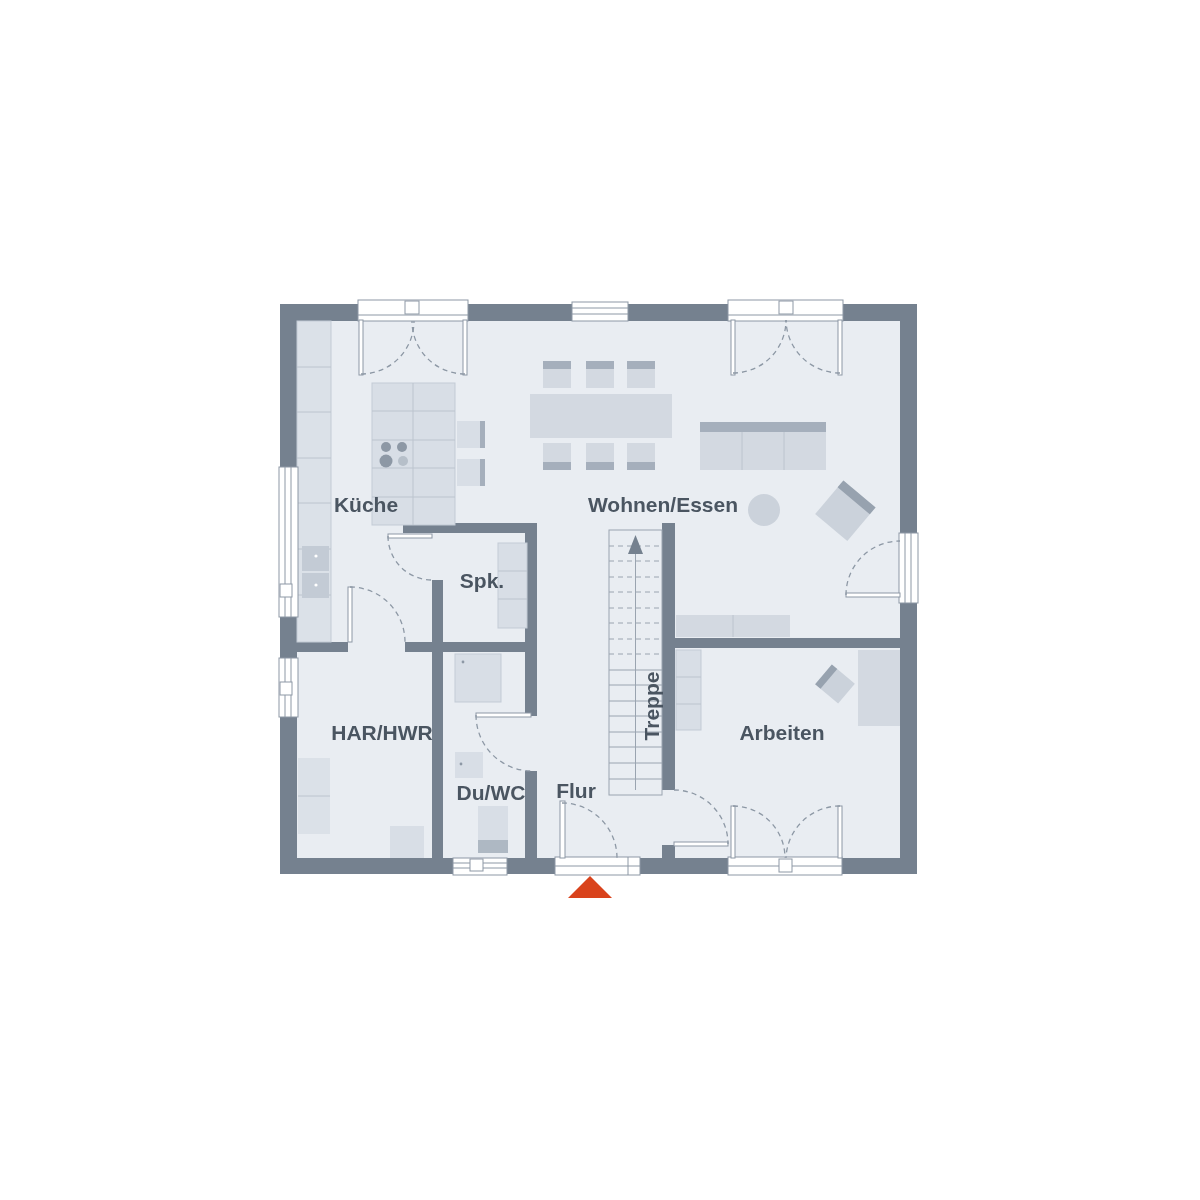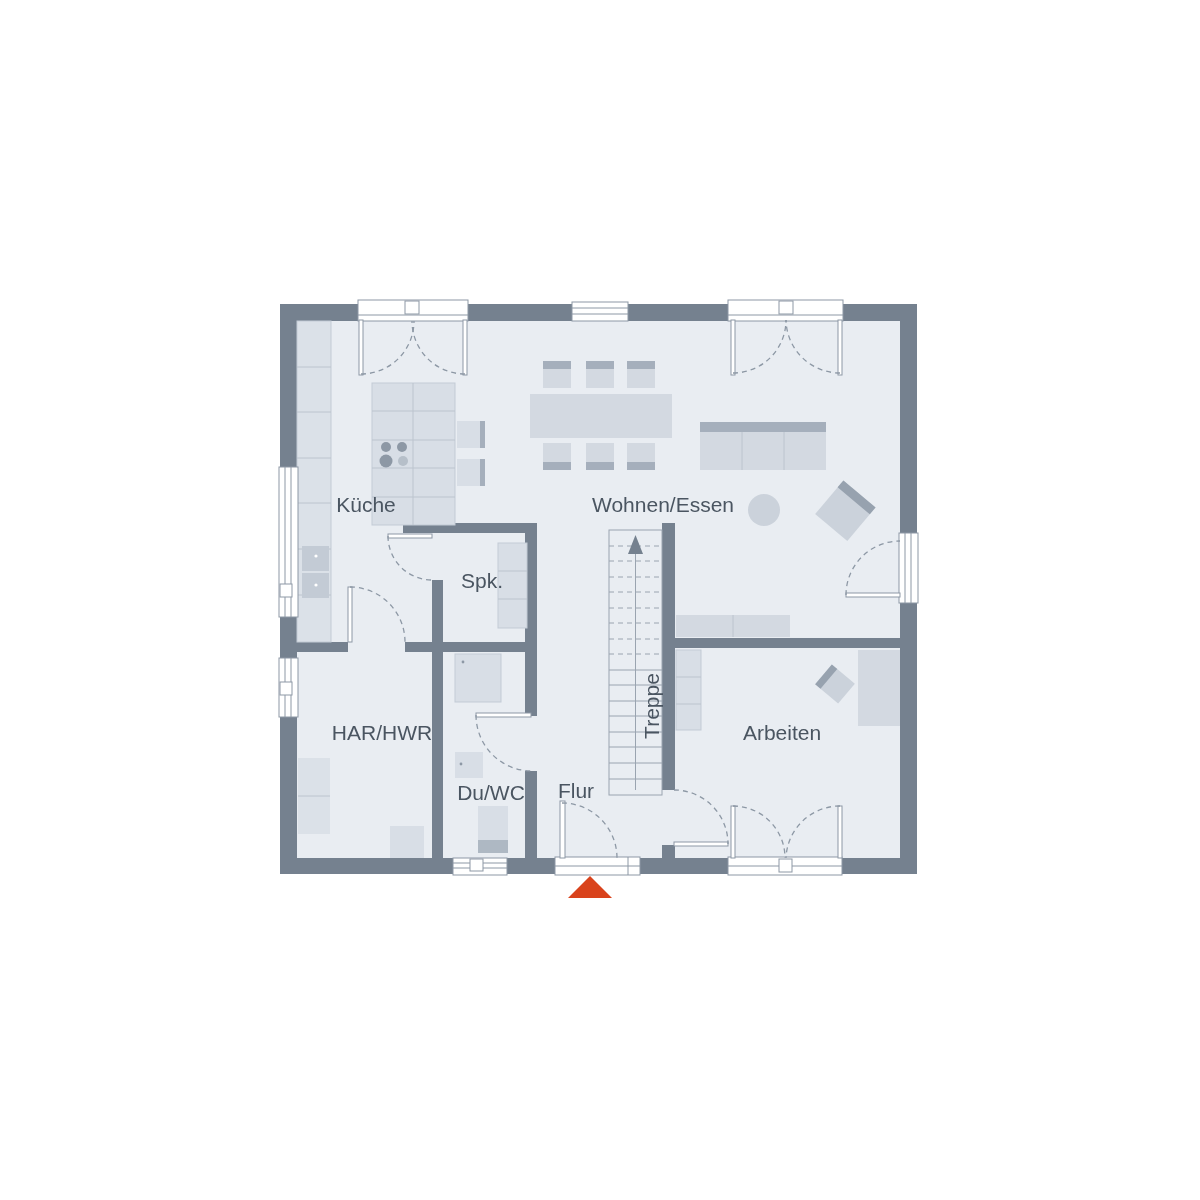--- a/index.html
+++ b/index.html
@@ -1,17 +1,17 @@
 <!DOCTYPE html>
 <html><head>
 <meta charset="utf-8">
 <style>
   html,body{margin:0;padding:0;background:#ffffff;}
   .page{position:relative;width:1104px;height:1200px;background:#3b82f6;overflow:hidden;
-        font-family:"Liberation Sans",sans-serif;}
+        font-family:"Liberation Sans",sans-serif;font-weight:bold;}
   svg{position:absolute;left:0;top:0;}
   text.room-label{fill:#4a5561;font-size:21px;font-family:"Liberation Sans",sans-serif;}
   .wall{fill:#75818f;}
   .floor{fill:#e9edf2;}
   .furn{fill:#d3d9e1;}
   .furn2{fill:#d8dee6;}
   .furn3{fill:#dbe1e8;}
   .dark{fill:#a5afbc;}
   .win{fill:#ffffff;stroke:#8d98a5;stroke-width:1;}
   .fline{stroke:#bcc4ce;stroke-width:1;}

